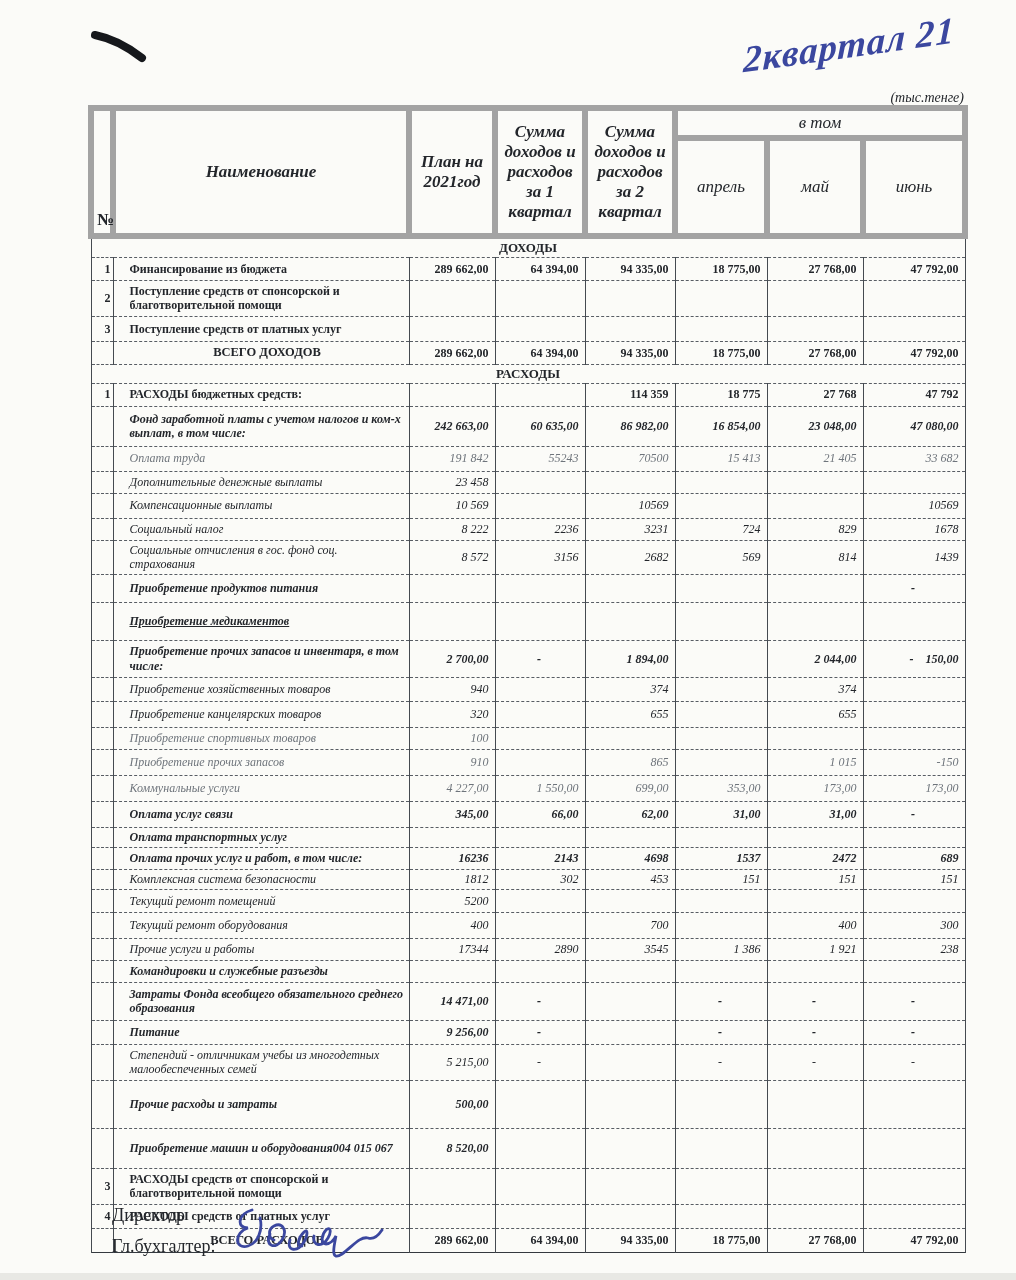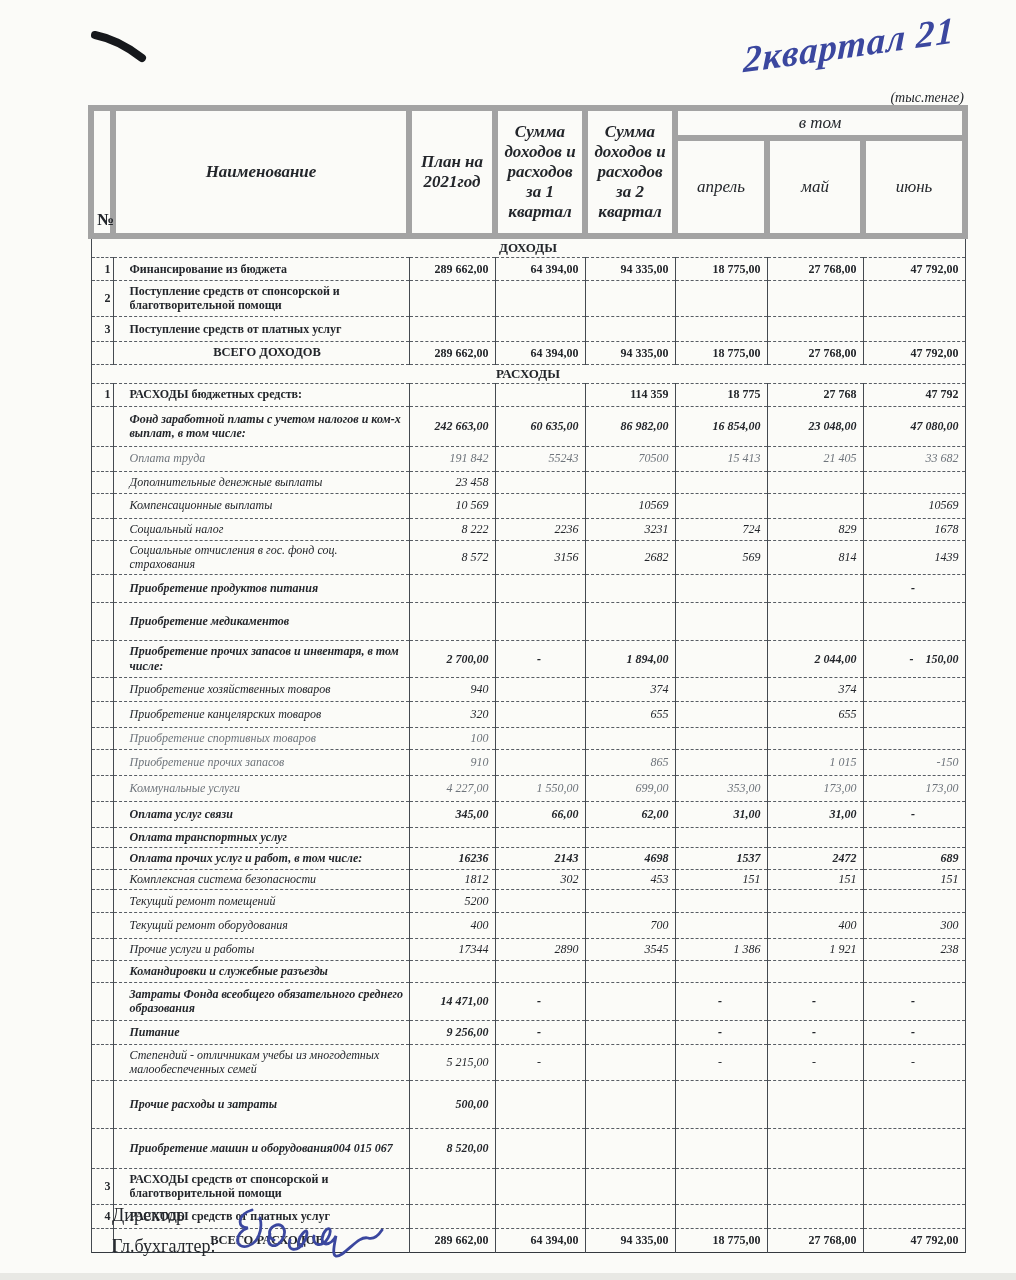--- a/index.html
+++ b/index.html
@@ -218,21 +218,21 @@
         <tr style="height: 28px;">
           <td class="c-num"></td>
           <td class="c-label r-bi">Приобретение продуктов питания</td>
           <td class="c-val r-bi"></td>
           <td class="c-val r-bi"></td>
           <td class="c-val r-bi"></td>
           <td class="c-val r-bi"></td>
           <td class="c-val r-bi"></td>
           <td class="c-val r-bi dash-cell">-</td>
         </tr>
-        <tr style="height: 38px;">
+        <tr style="height: 38px; text-decoration: underline;">
           <td class="c-num"></td>
           <td class="c-label r-bi">Приобретение медикаментов</td>
           <td class="c-val r-bi"></td>
           <td class="c-val r-bi"></td>
           <td class="c-val r-bi"></td>
           <td class="c-val r-bi"></td>
           <td class="c-val r-bi"></td>
           <td class="c-val r-bi"></td>
         </tr>
         <tr style="height: 37px;">

